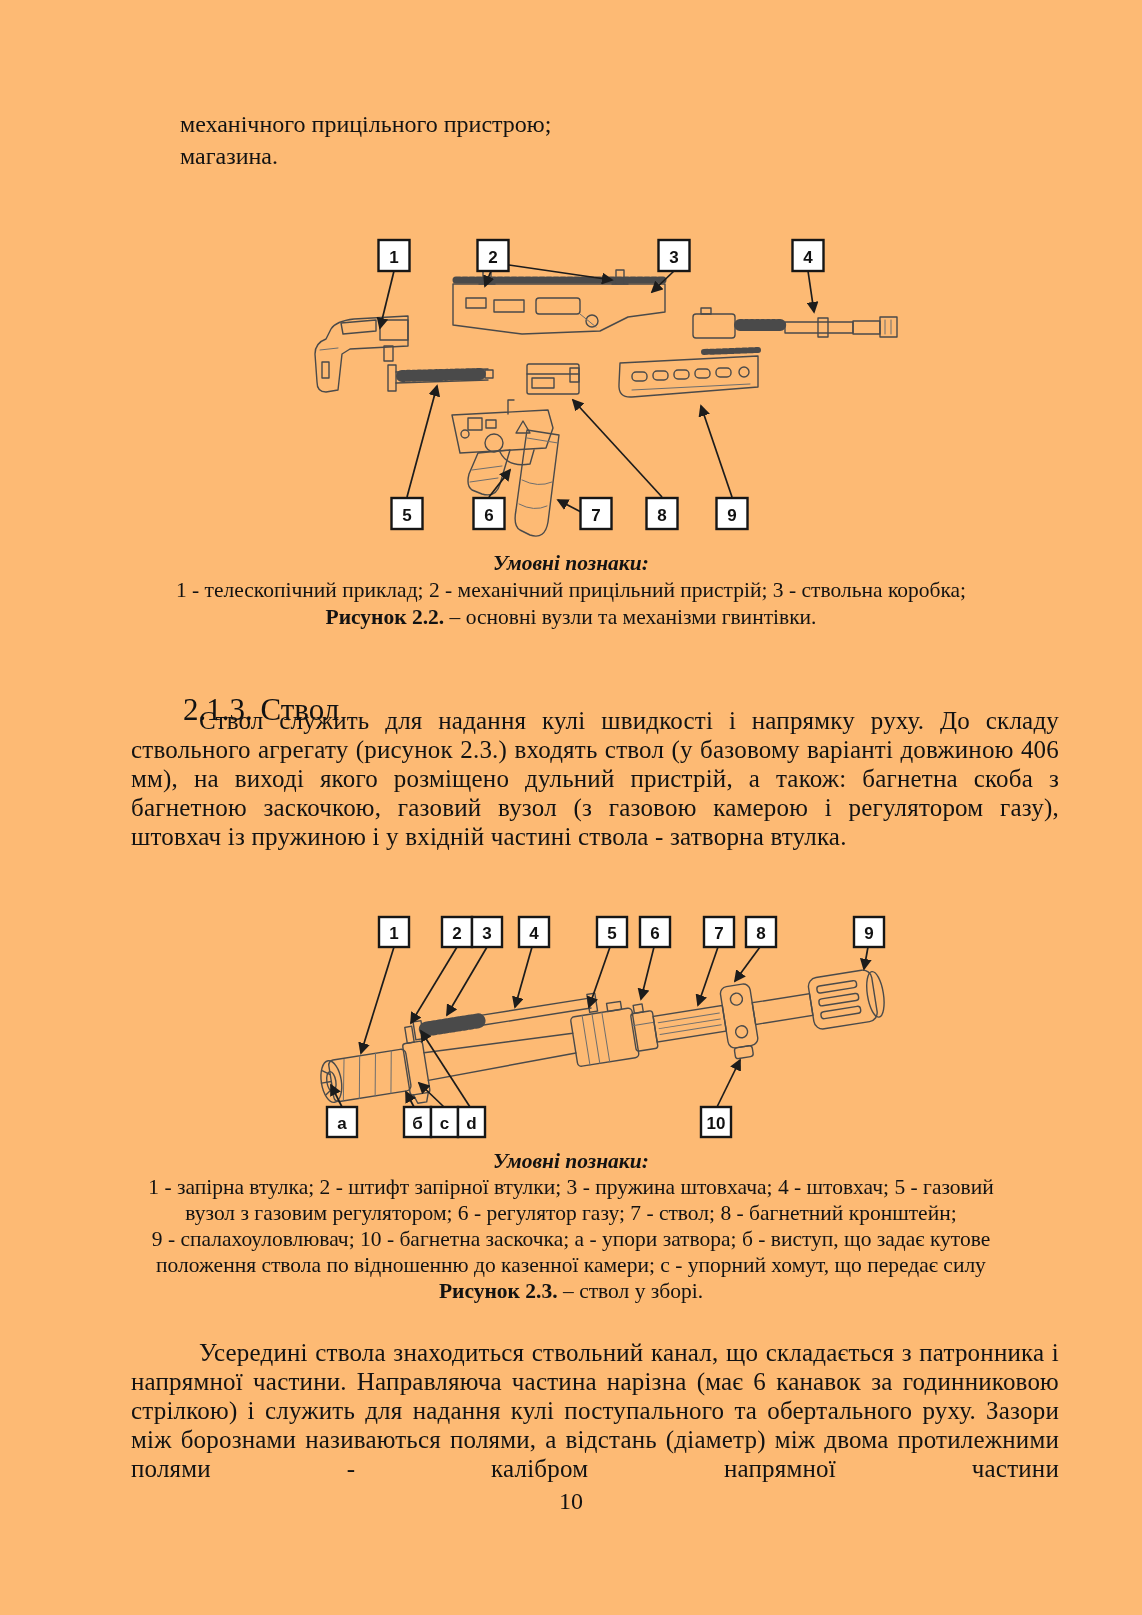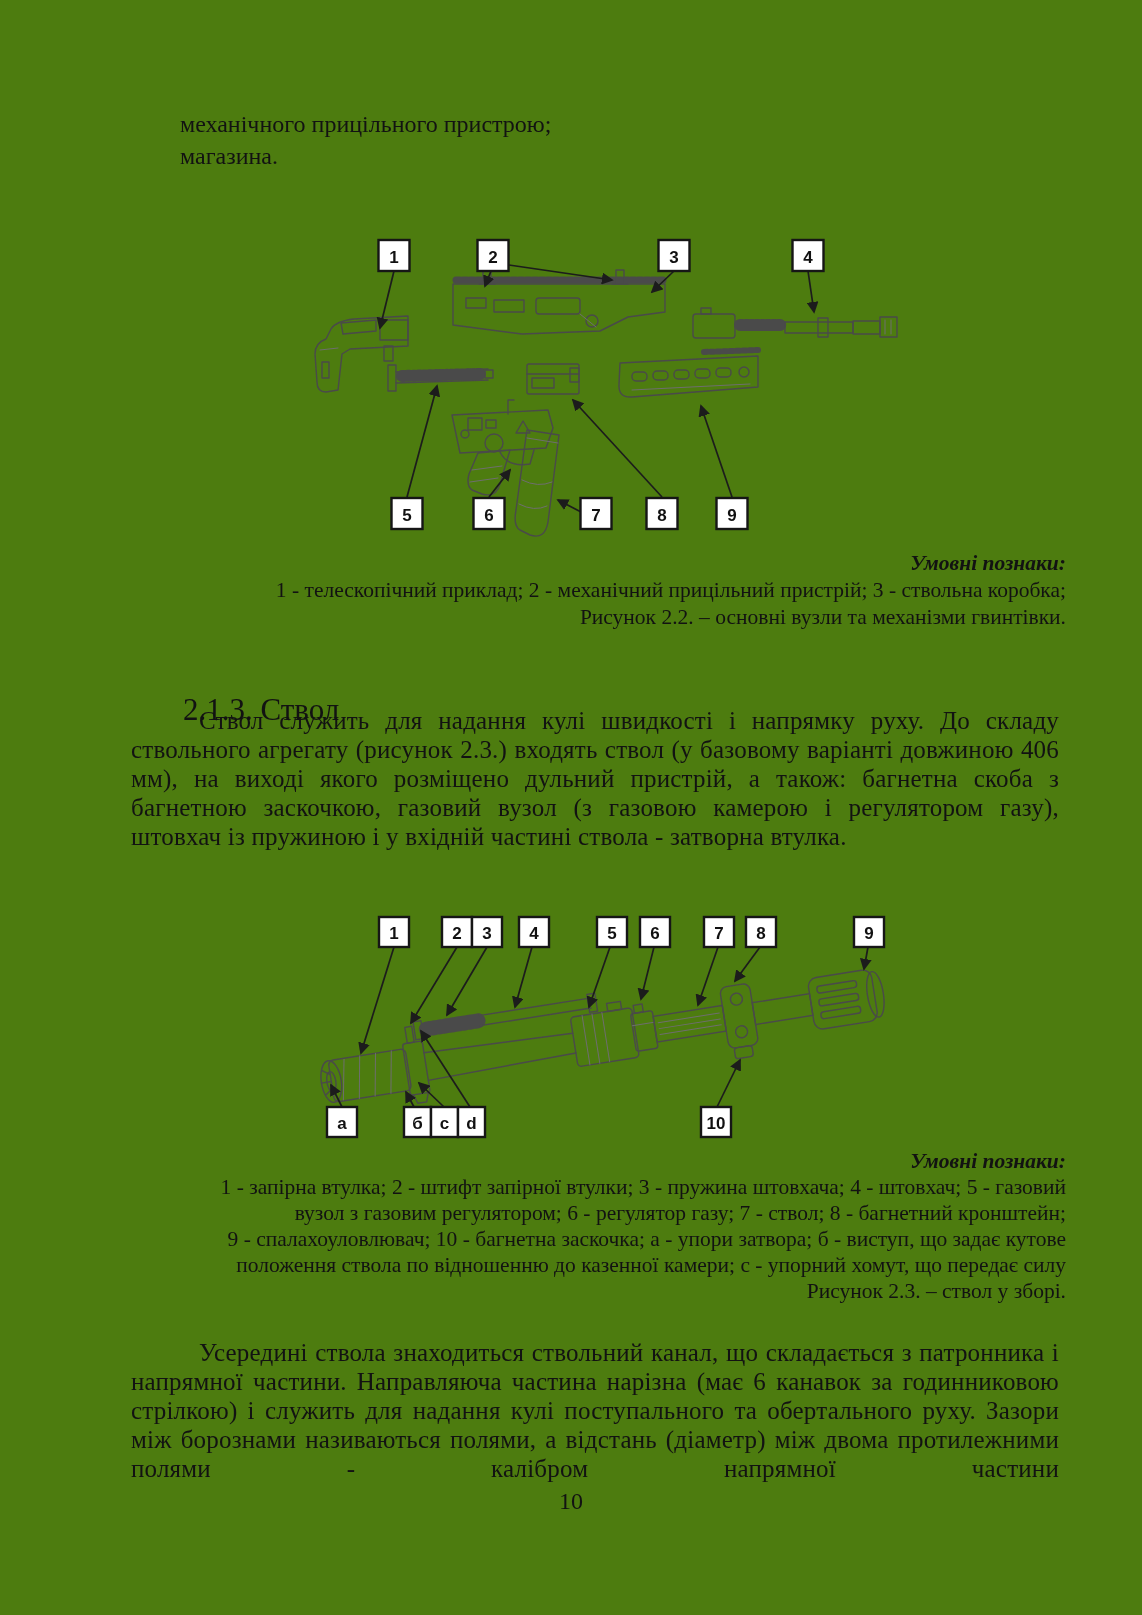--- a/index.html
+++ b/index.html
@@ -1,32 +1,32 @@
 <!DOCTYPE html>
 <html><head>
 <meta charset="utf-8">
 <style>
   html,body{margin:0;padding:0;background:#e8e8e8;}
   .page{
-    position:relative;width:1142px;height:1615px;background:#4d7c0f;
+    position:relative;width:1142px;height:1615px;background:#fdba74;
     font-family:"Liberation Serif", serif;color:#121212;overflow:hidden;margin:0 auto;
   }
   .abs{position:absolute;}
   .top-text{left:180px;top:108px;font-size:24px;line-height:32px;}
   .body-text{
     left:131px;width:928px;font-size:25px;line-height:29px;
     text-align:justify;text-indent:68px;letter-spacing:0.2px;
   }
   .para-last{text-align-last:justify;}
   .heading{left:183px;top:692px;font-size:31px;}
-  .caption-block{left:76px;width:990px;text-align:right;font-size:21.5px;}
+  .caption-block{left:76px;width:990px;text-align:center;font-size:21.5px;}
   .cap-22 div{line-height:27px;}
   .cap-23 div{line-height:26px;}
   .legend-title{font-style:italic;font-weight:600;}
-  .fig-label{font-weight:normal;}
+  .fig-label{font-weight:bold;}
   .legend-line{white-space:nowrap;}
   .page-number{left:0;width:1142px;top:1488px;text-align:center;font-size:24px;}
   
   svg .part{stroke:#4a4a4a;stroke-width:1.4;fill:none;stroke-linejoin:round;stroke-linecap:round;}
   svg .thin{stroke:#6e6e6e;stroke-width:1;}
   svg .coil{stroke:#4a4a4a;stroke-width:15;stroke-dasharray:2.8 3.4;fill:none;}
   svg .coil-sm{stroke:#4a4a4a;stroke-width:12;stroke-dasharray:2.4 3;fill:none;}
   svg .teeth{stroke:#4a4a4a;stroke-width:7;stroke-dasharray:4 3;fill:none;}
   svg .teeth-sm{stroke:#4a4a4a;stroke-width:6;stroke-dasharray:3.5 3;fill:none;}
   svg .arr{stroke:#1c1c1c;stroke-width:1.7;fill:none;}

